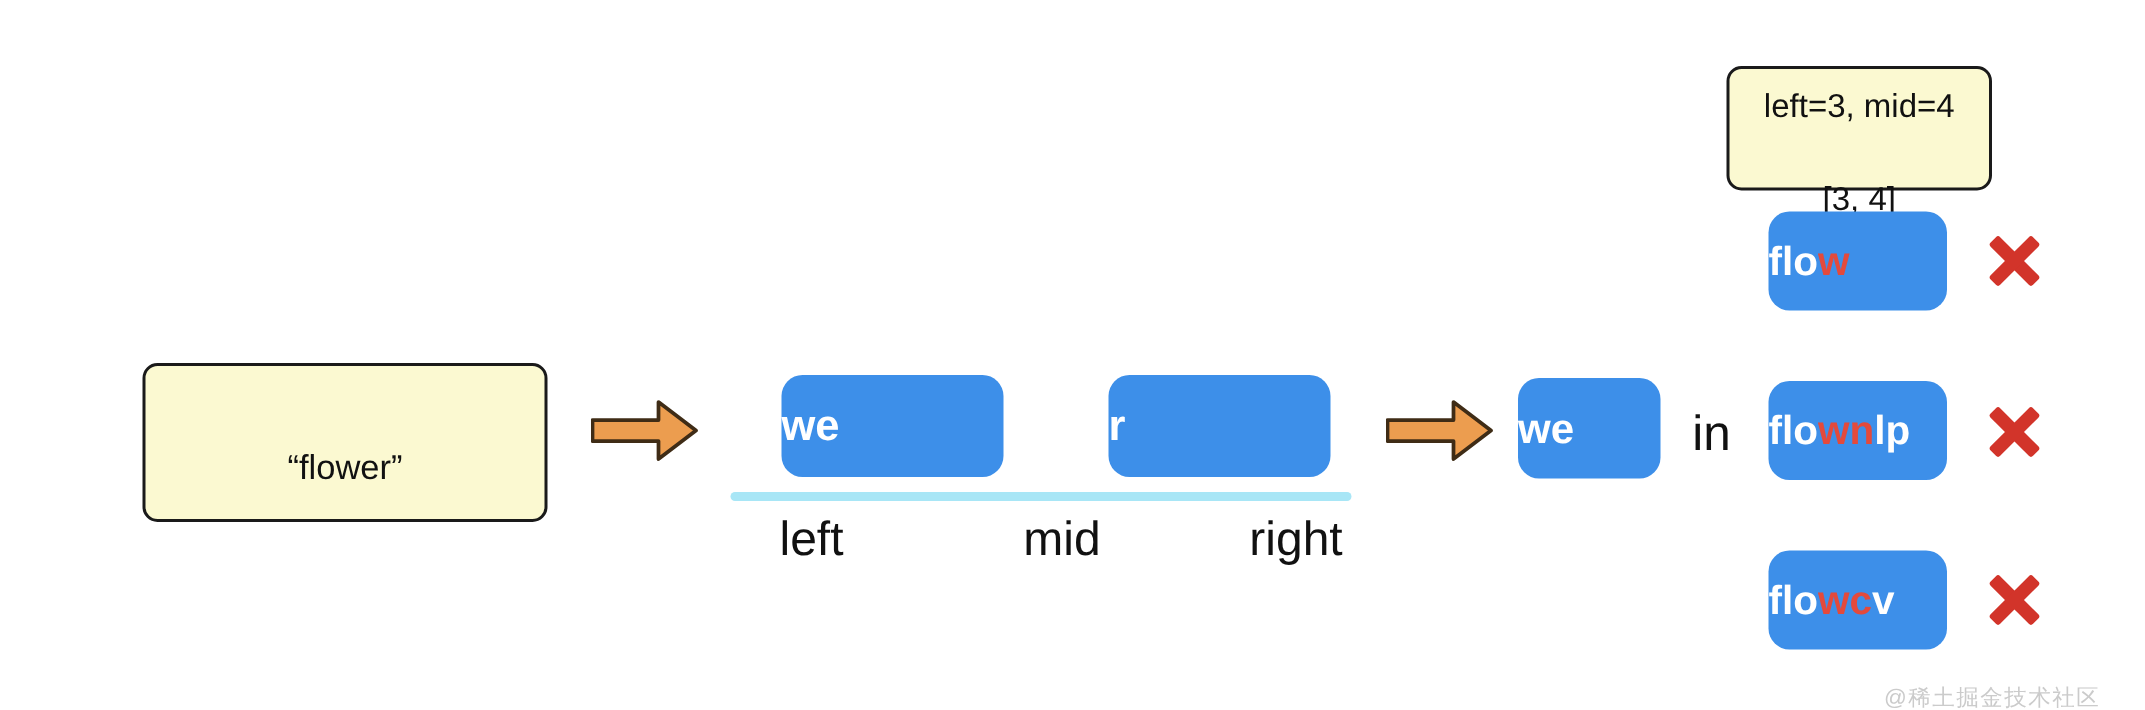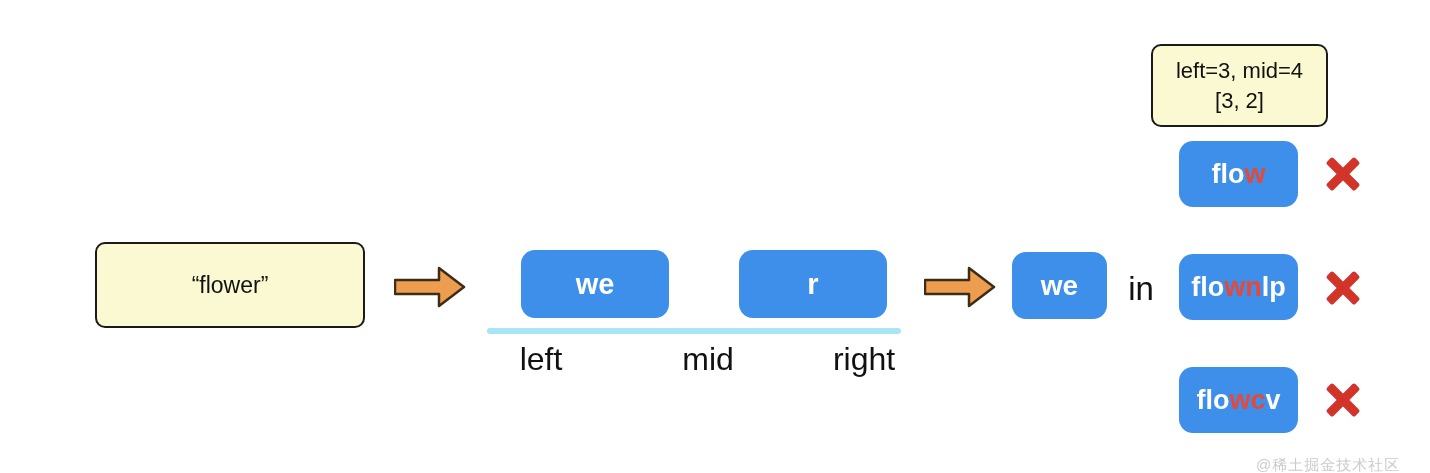--- a/index.html
+++ b/index.html
@@ -21,31 +21,30 @@
     background: #fbf9d1;
     border: 2px solid #1a1a1a;
     border-radius: 10px;
     box-sizing: border-box;
     display: flex;
     flex-direction: column;
     justify-content: center;
     align-items: center;
     color: #111111;
   }
-  .note .note-line { text-align: center; white-space: nowrap; }
-  .note-start { left: 95px; top: 242px; width: 270px; height: 86px; font-size: 23px; line-height: 32px; }
+  .note .note-line { text-align: center; white-space: nowrap; margin-top: 32px; }
+  .note-start { left: 95px; top: 242px; width: 270px; height: 106px; font-size: 23px; line-height: 32px; }
   .note-result { left: 1151px; top: 44px; width: 177px; height: 83px; font-size: 22px; line-height: 30px; }
 
   
   .bluebox {
     position: absolute;
     background: #3d8fe9;
     border-radius: 14px;
     display: flex;
-    justify-content: center;
     align-items: center;
     color: #ffffff;
     font-weight: bold;
     white-space: nowrap;
   }
   .box-we1  { left: 521px;  top: 250px; width: 148px; height: 68px; font-size: 29px; }
   .box-r    { left: 739px;  top: 250px; width: 148px; height: 68px; font-size: 29px; }
   .box-we2  { left: 1012px; top: 252px; width: 95px;  height: 67px; font-size: 28px; }
   .cand     { width: 119px; height: 66px; font-size: 27px; }
   .cand-1   { left: 1179px; top: 141px; }
@@ -143,21 +142,21 @@
     <polygon points="1,15 45,15 45,3 70,22 45,41 45,29 1,29" fill="#ec9d4f" stroke="#3f2c16" stroke-width="2.5" stroke-linejoin="round"></polygon>
   </svg>
 
   <div class="bluebox box-we2">
     <span>we</span>
   </div>
   <div class="in-text">in</div>
 
   <div class="note note-result">
     <div class="note-line">left=3, mid=4</div>
-    <div class="note-line">[3, 2]</div>
+    <div class="note-line">[3, 4]</div>
   </div>
 
   <div class="bluebox cand cand-1">
     <span class="seg-white">flo</span>
       <span class="seg-red">w</span>
       <span class="seg-white"></span>
   </div>
   <div class="xmark x-1"></div>
 
   <div class="bluebox cand cand-2">

